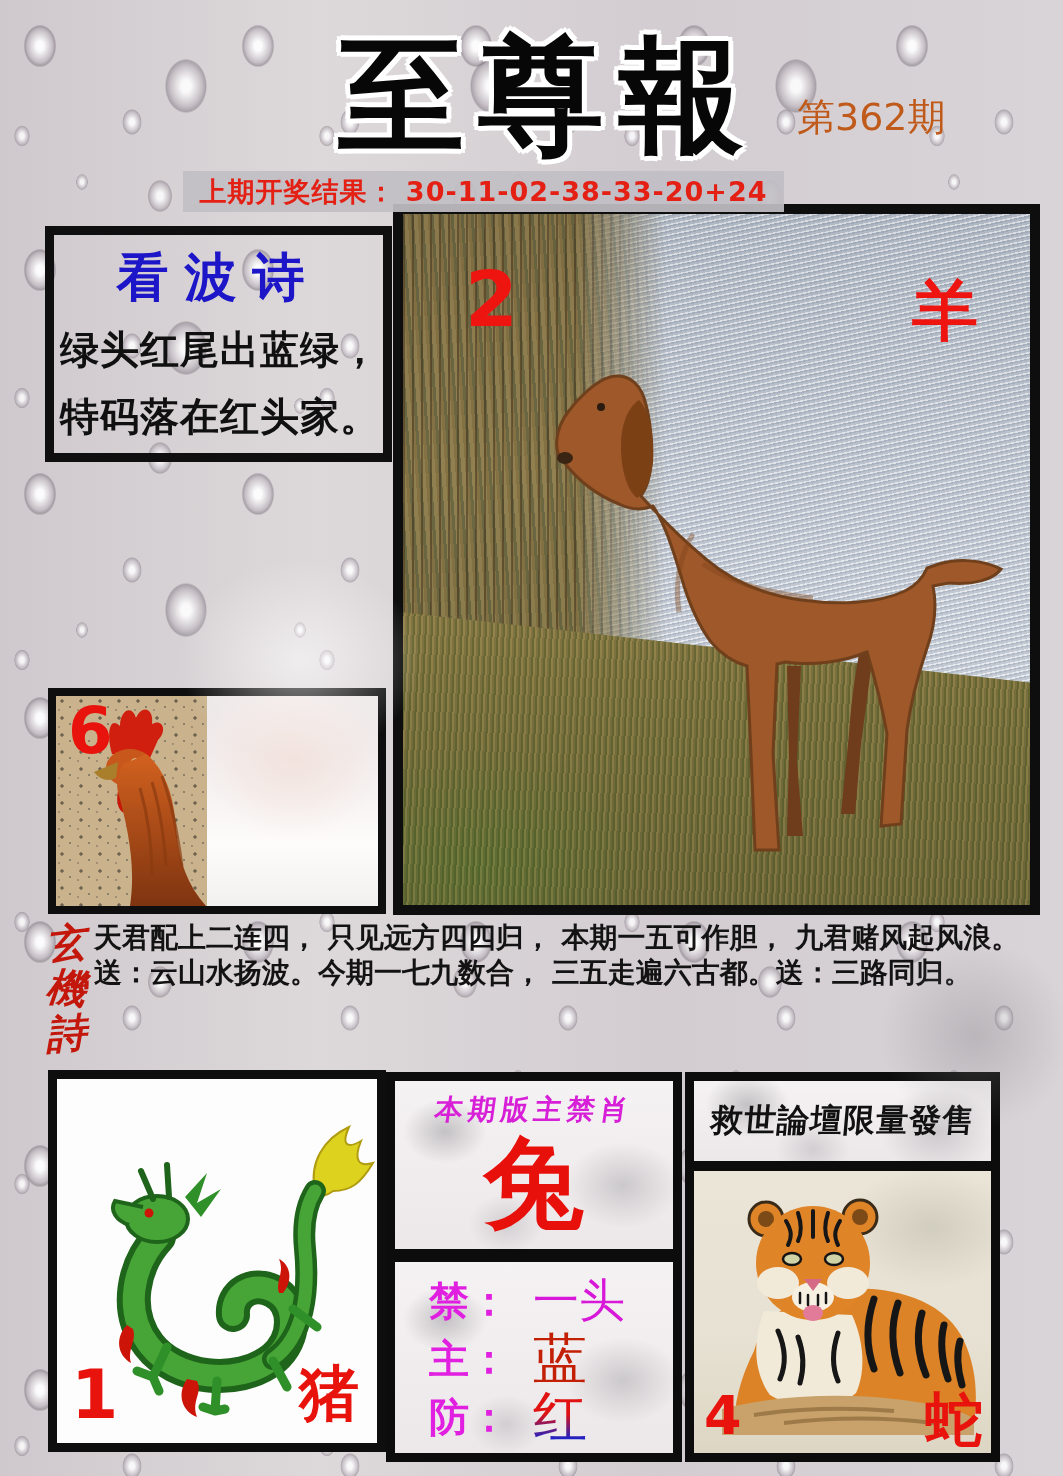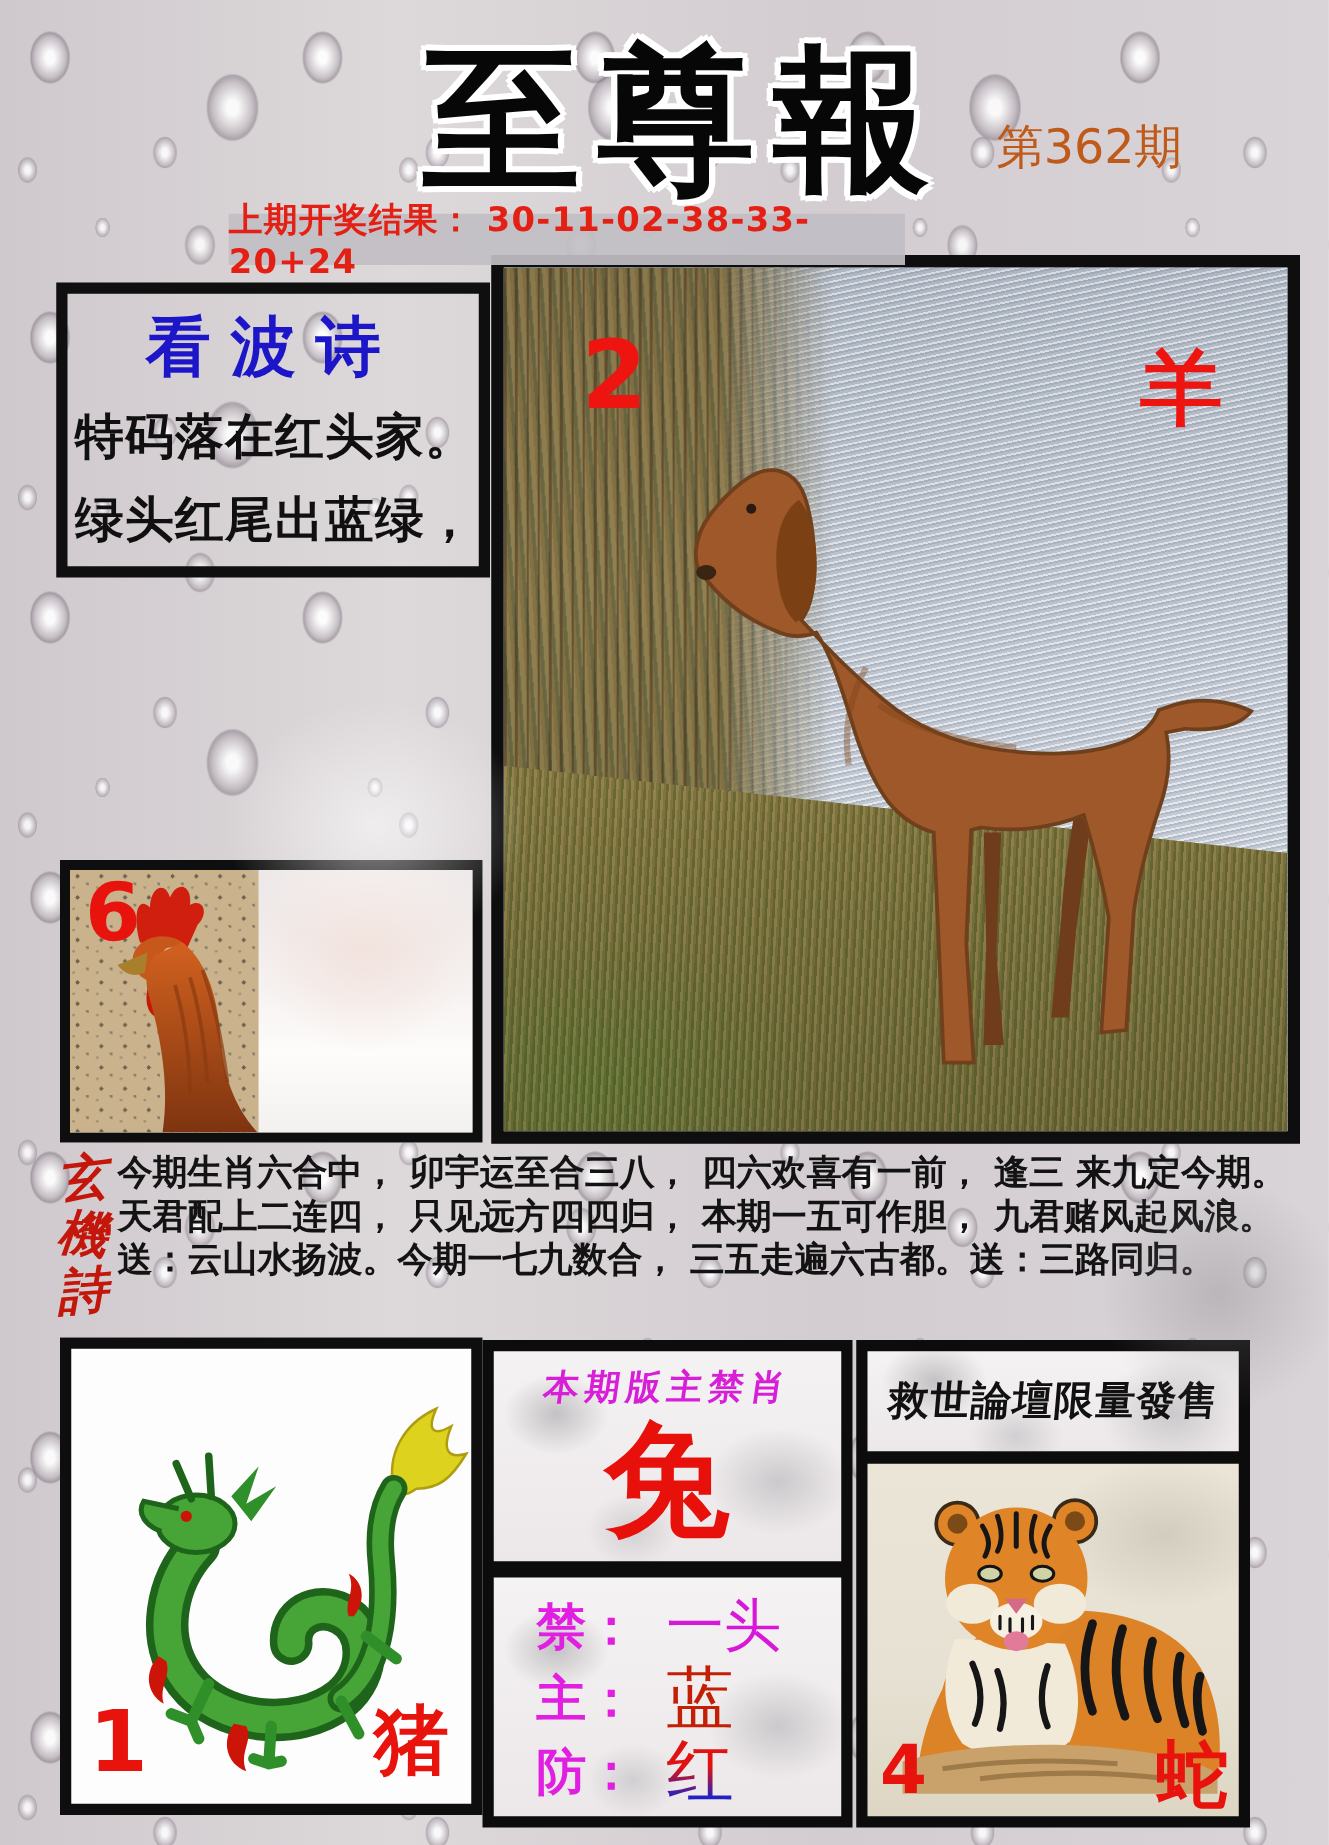--- a/index.html
+++ b/index.html
@@ -15,21 +15,21 @@
       radial-gradient(19px 25px at 160px 196px, rgba(255,255,255,.82) 0 16%, rgba(184,176,184,.5) 49%, rgba(122,114,124,.45) 60%, rgba(216,211,214,0) 65%),
       linear-gradient(90deg,#cfc9cd 0%,#ddd8da 30%,#d3cdd1 62%,#d9d4d7 100%);
     background-size:218px 224px,218px 224px,218px 224px,305px 262px,305px 262px,305px 262px,100% 100%;
     background-repeat:repeat,repeat,repeat,repeat,repeat,repeat,no-repeat;}
   .wm{position:absolute;border-radius:50%;pointer-events:none;}
   
   .title{position:absolute;left:338px;top:30px;width:460px;text-align:left;
     font-size:126px;font-weight:900;letter-spacing:14px;color:#070707;line-height:1.05;
     text-shadow:-5px 0 0 #fff,5px 0 0 #fff,0 -5px 0 #fff,0 5px 0 #fff,-4px -4px 0 #fff,4px 4px 0 #fff,-4px 4px 0 #fff,4px -4px 0 #fff;}
   .issue{position:absolute;left:797px;top:92px;font-size:38px;font-weight:400;color:#c05a1a;}
-  .banner{position:absolute;left:183px;top:171px;width:541px;height:41px;z-index:6;
+  .banner{position:absolute;left:183px;top:171px;width:601px;height:41px;z-index:6;
     background:rgba(193,190,196,.92);display:flex;align-items:center;justify-content:center;}
   .banner span{color:#e42014;font-size:27px;font-weight:800;letter-spacing:1px;}
   
   .wave-box{position:absolute;left:45px;top:226px;width:347px;height:236px;border:9px solid #0f0f0f;box-sizing:border-box;}
   .wave-title{margin-top:8px;text-align:center;font-size:52px;font-weight:900;letter-spacing:16px;color:#1d16c8;}
   .wave-line{margin:8px 0 0 6px;font-size:39px;font-weight:800;color:#101010;letter-spacing:1px;line-height:1.5;}
   
   .main-photo{position:absolute;left:393px;top:204px;width:647px;height:711px;border:10px solid #0e0e0e;box-sizing:border-box;overflow:hidden;background:#b9c0ca;}
   .water{position:absolute;inset:0;
     background:
@@ -113,22 +113,22 @@
 <div class="page">
 
   <div class="title">至尊報</div>
   <div class="issue">第362期</div>
   <div class="banner">
     <span>上期开奖结果： 30-11-02-38-33-20+24</span>
   </div>
 
   <div class="wave-box">
     <div class="wave-title">看波诗</div>
+    <div class="wave-line">绿头红尾出蓝绿，</div>
     <div class="wave-line">特码落在红头家。</div>
-    <div class="wave-line">绿头红尾出蓝绿，</div>
   </div>
 
   <div class="main-photo">
     <div class="water"></div>
     <div class="trees"></div>
     <div class="grass"></div>
     <svg class="dog-svg" width="627" height="691" viewBox="0 0 627 691">
       <path fill="#6f3d1b" d="M398,452 L394,548 L400,622 L384,622 L386,544 L384,452 Z"></path>
       <path fill="#6f3d1b" d="M470,440 C466,470 462,500 458,530 L452,600 L438,600 L446,520 C448,490 452,462 456,440 Z"></path>
       <path fill="#9e582a" stroke="#70401c" stroke-width="3" d="M160,247 C150,238 152,215 165,198 C176,183 193,167 207,163 C223,159 236,168 241,184 C246,199 250,224 248,250 C247,262 244,274 238,282 C256,302 280,326 304,346 C330,368 362,381 398,386 C434,391 474,390 502,377 C512,372 520,364 524,354 L536,350 C556,344 580,346 598,355 C590,366 570,371 546,369 L530,372 C534,392 532,412 524,434 C516,458 508,486 504,516 L498,610 L478,612 L484,520 C478,486 470,458 464,438 C440,448 410,452 382,448 L374,450 L370,540 L376,636 L352,636 L348,540 L344,452 C330,448 318,440 308,428 C296,412 286,390 278,362 C270,336 262,310 250,292 C240,296 228,296 216,290 C196,282 176,268 160,247 Z"></path>
@@ -163,21 +163,20 @@
     <div class="rooster-num">6</div>
   </div>
 
   <div class="mystic">
     <div class="mystic-label">
       <span>玄</span>
       <span>機</span>
       <span>詩</span>
     </div>
     <div class="mystic-lines">
-      <div>今期生肖六合中， 卯宇运至合三八， 四六欢喜有一前， 逢三 来九定今期。</div>
       <div>天君配上二连四， 只见远方四四归， 本期一五可作胆， 九君赌风起风浪。</div>
       <div>送：云山水扬波。今期一七九数合， 三五走遍六古都。送：三路同归。</div>
     </div>
   </div>
 
   <div class="dragon-box">
     <svg width="320" height="364" viewBox="0 0 320 364" style="position:absolute;left:0;top:0;">
       <path d="M258,112 C252,84 266,60 292,48 C284,66 290,70 304,62 C296,82 302,88 316,84 C304,104 294,112 276,112 C268,118 262,118 258,112 Z" fill="#ddd31f" stroke="#b09c10" stroke-width="2"></path>
       <path d="M102,158 C76,186 66,232 92,266 C118,300 180,308 216,280 C240,260 240,224 216,212 C196,202 174,214 176,236" fill="none" stroke="#1e641a" stroke-width="34" stroke-linecap="round"></path>
       <path d="M102,158 C76,186 66,232 92,266 C118,300 180,308 216,280 C240,260 240,224 216,212 C196,202 174,214 176,236" fill="none" stroke="#47a436" stroke-width="22" stroke-linecap="round"></path>

